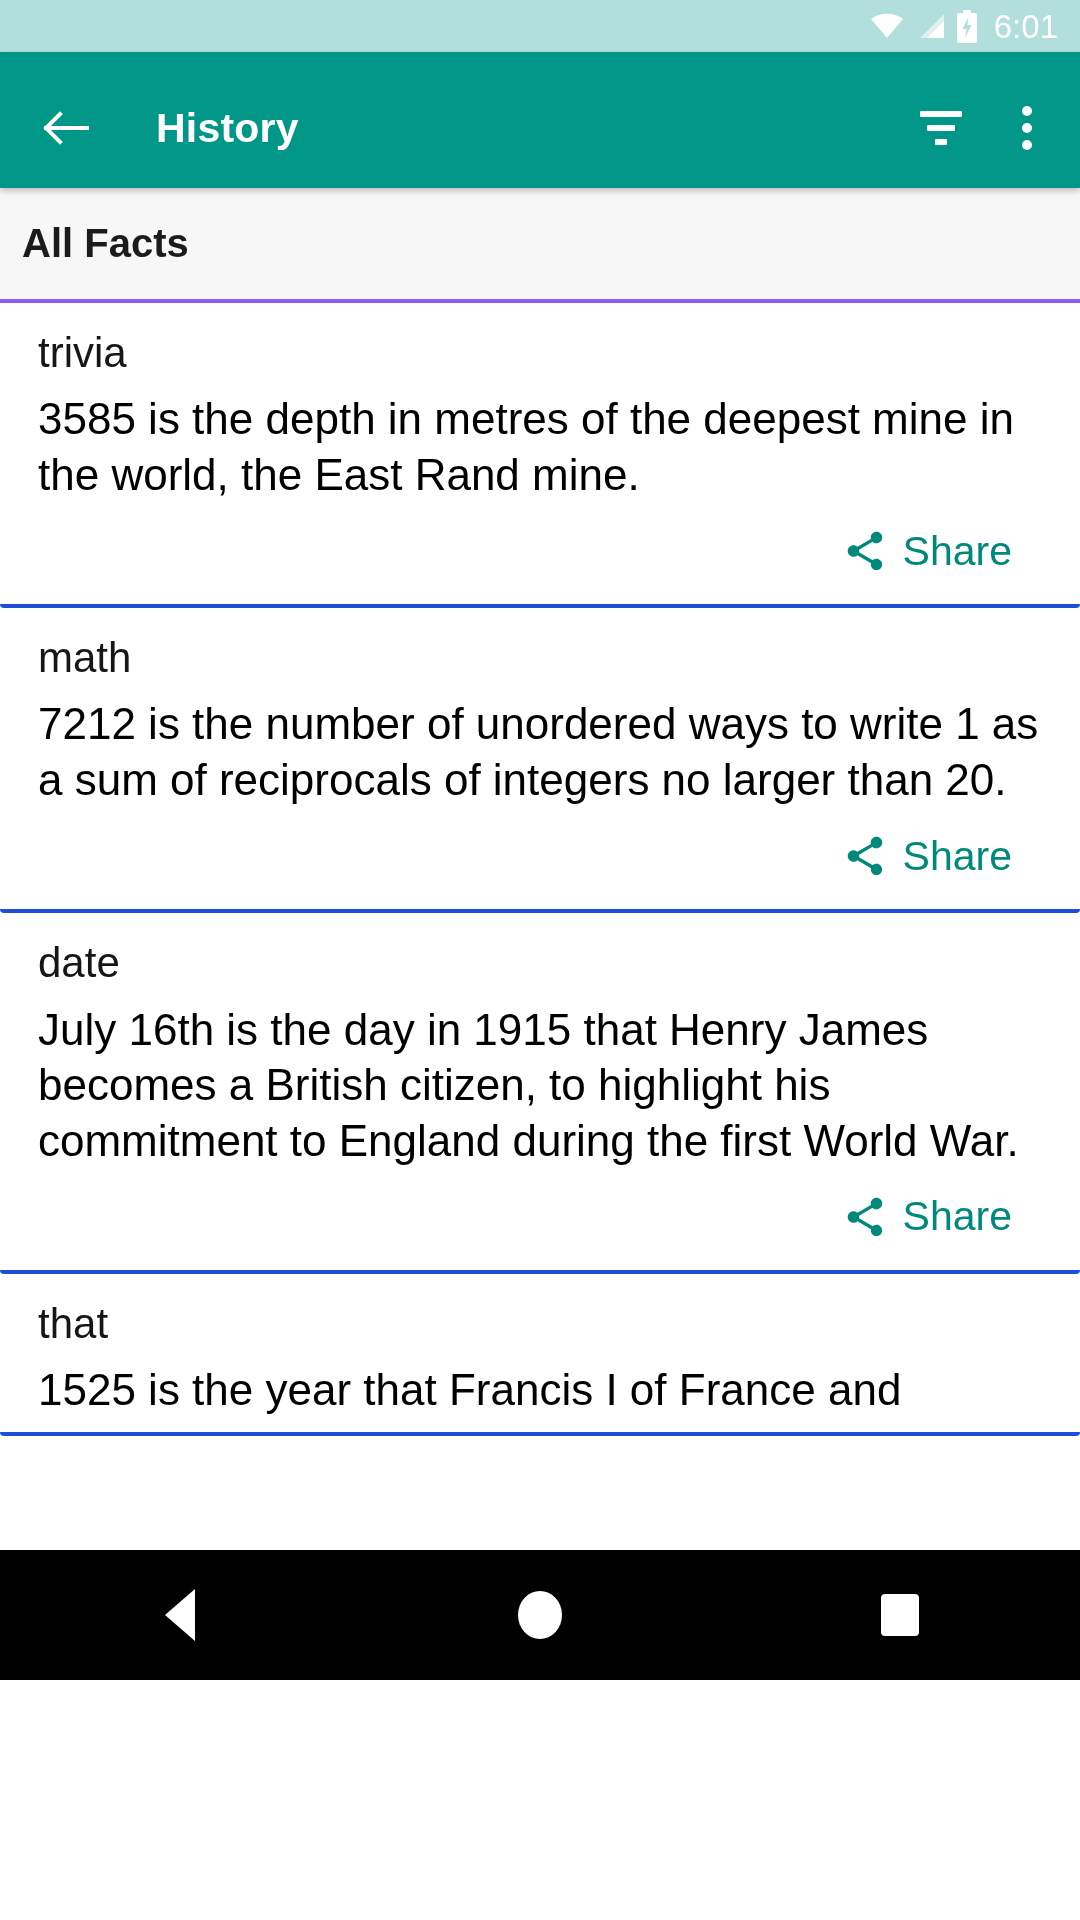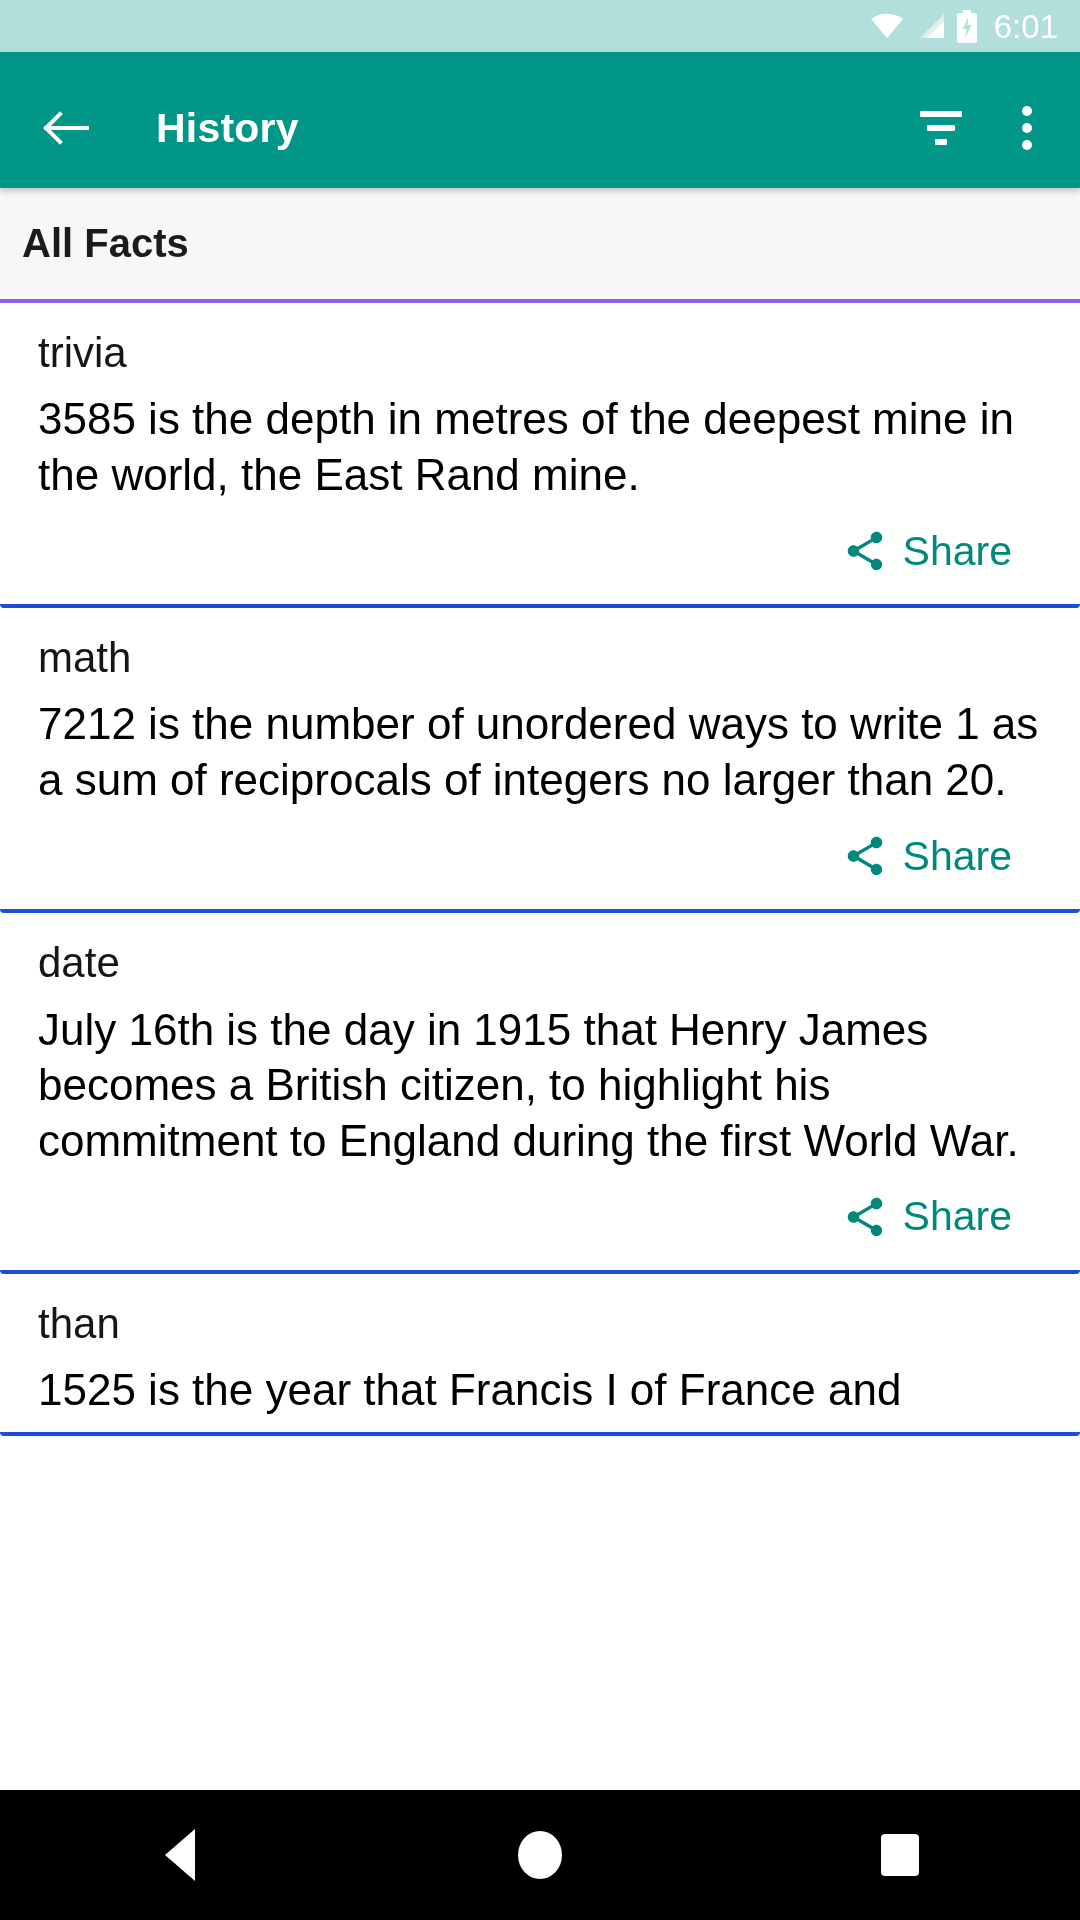--- a/index.html
+++ b/index.html
@@ -2,21 +2,21 @@
 <html><head>
 <meta charset="utf-8">
 <style>
   * { margin:0; padding:0; box-sizing:border-box; }
   html, body {
     width:1080px; height:1920px;
     background:#ffffff;
     font-family:"Liberation Sans", sans-serif;
     overflow:hidden;
   }
-  #screen { position:relative; width:1080px; height:1920px; overflow:hidden; background:#ffffff; }
+  #screen { position:relative; width:1080px; height:1680px; overflow:hidden; background:#ffffff; }
 
   
   .status-bar {
     height:52px; width:100%;
     background:#b2dfdb;
     display:flex; align-items:center; justify-content:flex-end;
     padding-right:22px; gap:12px;
   }
   .status-icons { display:flex; align-items:center; gap:11px; }
   .wifi-icon { width:34px; height:26px; display:block; }
@@ -187,21 +187,21 @@
         <div class="share-btn">
           <svg class="share-icon" viewBox="0 0 24 24">
             <path d="M18 16.08c-.76 0-1.44.3-1.96.77L8.91 12.7c.05-.23.09-.46.09-.7s-.04-.47-.09-.7l7.05-4.11c.54.5 1.25.81 2.04.81 1.66 0 3-1.34 3-3s-1.34-3-3-3-3 1.34-3 3c0 .24.04.47.09.7L8.04 9.81C7.5 9.31 6.79 9 6 9c-1.66 0-3 1.34-3 3s1.34 3 3 3c.79 0 1.5-.31 2.04-.81l7.12 4.16c-.05.21-.08.43-.08.65 0 1.61 1.31 2.92 2.92 2.92s2.92-1.31 2.92-2.92-1.31-2.92-2.92-2.92z" fill="#00897b"></path>
           </svg>
           <span class="share-label">Share</span>
         </div>
       </div>
     </div>
 
     <div class="fact-card">
-      <div class="fact-type">than</div>
+      <div class="fact-type">that</div>
       <div class="fact-text">1525 is the year that Francis I of France and</div>
     </div>
 
   </div>
 
   <div class="nav-bar">
     <div class="nav-btn">
       <span class="nav-back"></span>
     </div>
     <div class="nav-btn">

